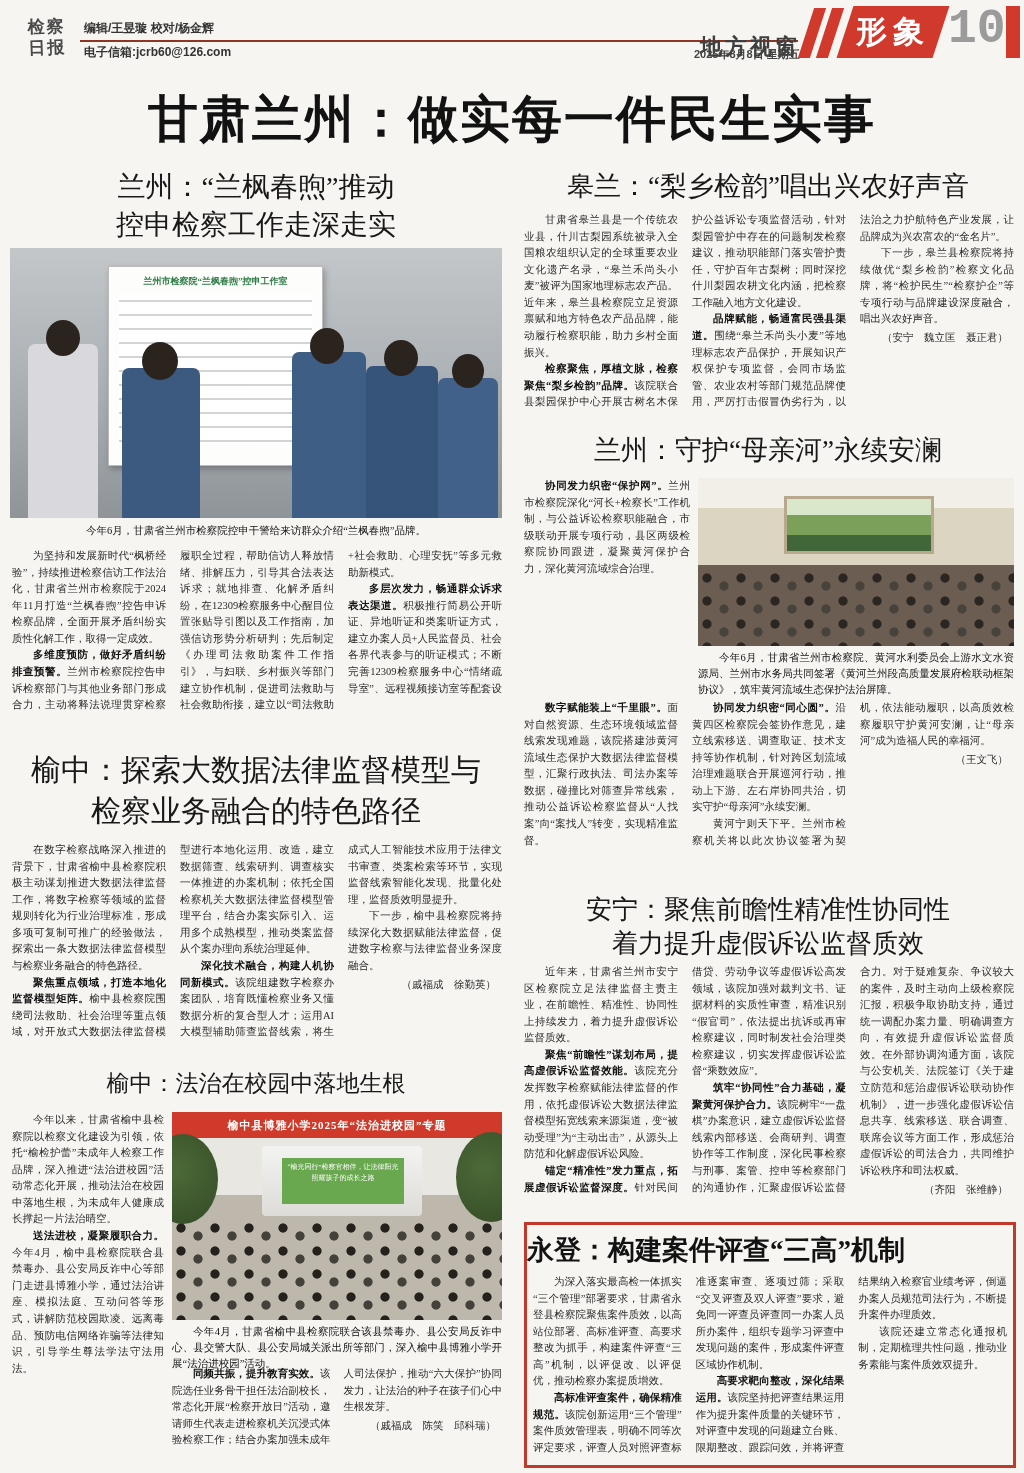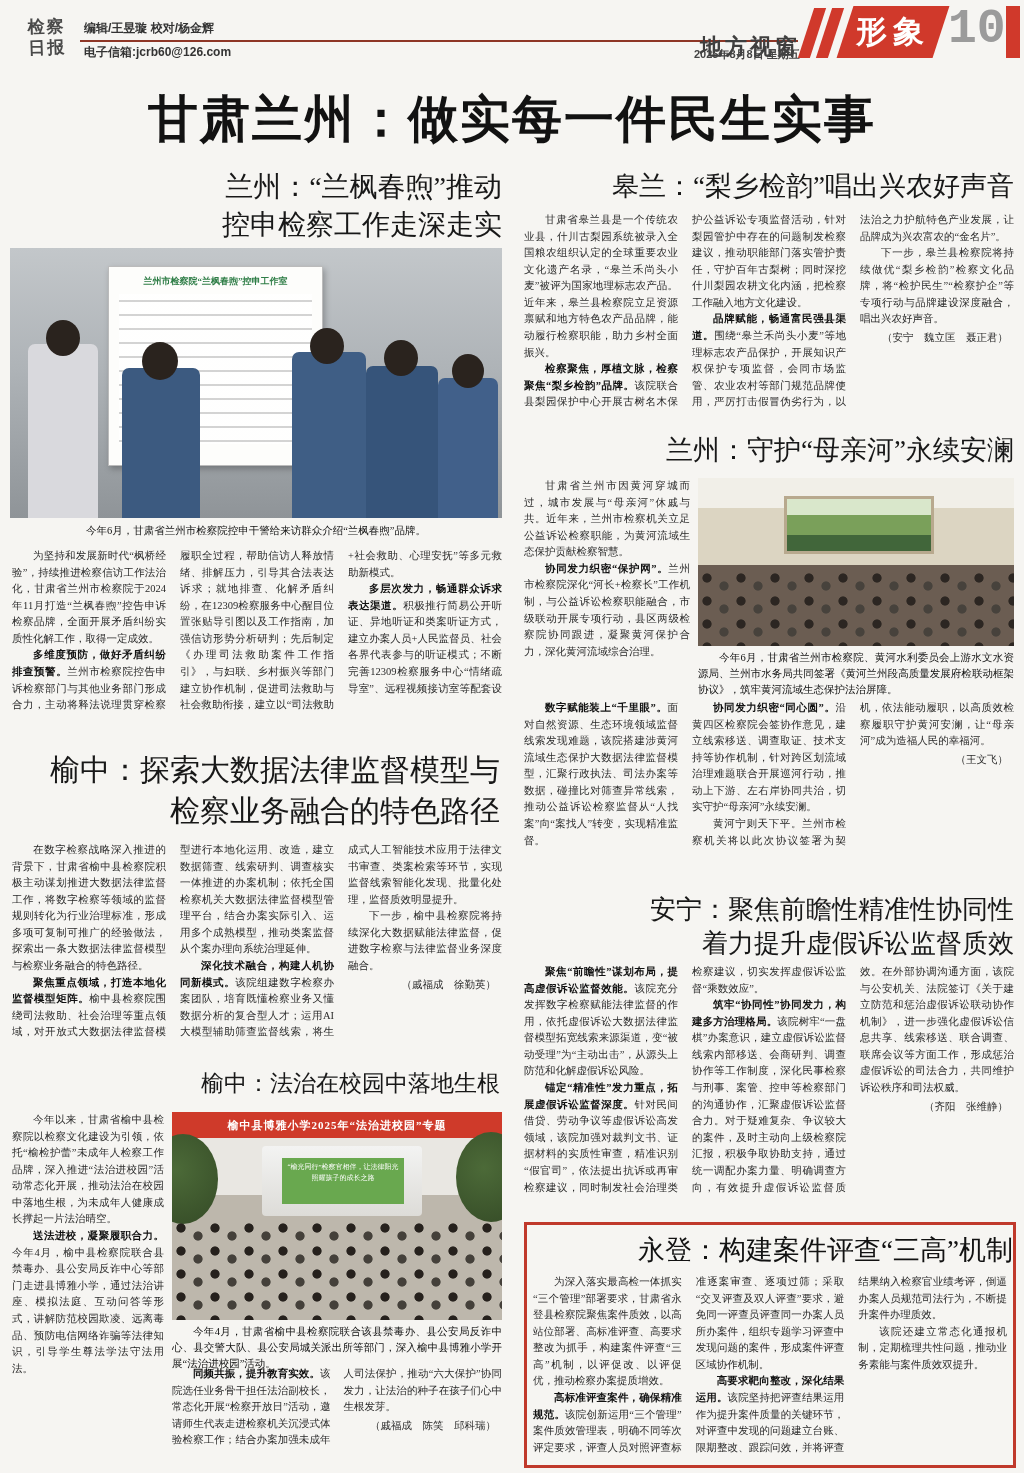--- a/index.html
+++ b/index.html
@@ -23,21 +23,21 @@
                transform:skewX(-18deg); display:flex; align-items:center; justify-content:center; }
   .sec-badge span { transform:skewX(18deg); color:#fff; font-size:31px; font-weight:900;
                     font-family:"Liberation Sans", sans-serif; letter-spacing:6px; }
   .page-num { position:absolute; left:948px; top:2px; font-family:Liberation Mono, monospace;
               font-size:48px; font-weight:900; color:#9b9b9b; }
   .edge-bar { position:absolute; left:1006px; top:6px; width:14px; height:52px; background:#d0392b; }
 
   
   .hl-main { position:absolute; left:0; top:86px; width:1024px; text-align:center;
              font-size:50px; font-weight:900; color:#121212; letter-spacing:2px; }
-  .hl { position:absolute; text-align:right; color:#181818; font-weight:500; }
+  .hl { position:absolute; text-align:center; color:#181818; font-weight:500; }
 
   
   .bt { position:absolute; font-size:10.5px; line-height:1.58; text-align:justify;
         color:#2a2a2a; overflow:hidden; }
   .c3 { column-count:3; column-gap:14px; column-fill:auto; height:100%; }
   .c2 { column-count:2; column-gap:13px; column-fill:auto; height:100%; }
   .bt p { text-indent:2em; }
   .bt b { font-weight:700; color:#111; }
   .byline { text-align:right; padding-right:6px; margin-top:2px; }
   .cap { position:absolute; font-size:10.5px; color:#111; line-height:1.5; }
@@ -75,21 +75,21 @@
             background:linear-gradient(#f3f3f2, #dddcd8); border-radius:4px; }
   .gboard { position:absolute; left:110px; top:46px; width:122px; height:46px; background:#69a84f;
             color:#fff; font-size:7px; line-height:1.5; padding:4px 5px; text-align:center; }
   .dots { background-image:radial-gradient(circle at 9px 8px, #26211d 4.2px, transparent 5px),
                            radial-gradient(circle at 26px 16px, #44403a 4.2px, transparent 5px);
           background-size:34px 23px; }
 
   
   .redbox { position:absolute; left:524px; top:1222px; width:492px; height:246px;
             border:3px solid #c0392b; background:#f6f5f2; }
-  .redbox .hl7 { text-align:right; font-size:27px; font-weight:400; color:#121212; margin-top:7px; }
+  .redbox .hl7 { text-align:left; font-size:27px; font-weight:700; color:#121212; margin-top:7px; }
 </style>
 </head>
 <body>
 
 <div class="page">
 
   <div class="m-logo">检察日报</div>
   <div class="hdr-meta" style="top:20px;">编辑/王昱璇  校对/杨金辉</div>
   <div class="hdr-meta" style="top:44px;">电子信箱:jcrb60@126.com</div>
   <div class="rule-maroon"></div>
@@ -180,21 +180,20 @@
     <p><span>甘肃省皋兰县是一个传统农业县，什川古梨园系统被录入全国粮农组织认定的全球重要农业文化遗产名录，“皋兰禾尚头小麦”被评为国家地理标志农产品。近年来，皋兰县检察院立足资源禀赋和地方特色农产品品牌，能动履行检察职能，助力乡村全面振兴。</span></p>
     <p><b>检察聚焦，厚植文脉，检察聚焦“梨乡检韵”品牌。</b><span>该院联合县梨园保护中心开展古树名木保护公益诉讼专项监督活动，针对梨园管护中存在的问题制发检察建议，推动职能部门落实管护责任，守护百年古梨树；同时深挖什川梨园农耕文化内涵，把检察工作融入地方文化建设。</span></p>
     <p><b>品牌赋能，畅通富民强县渠道。</b><span>围绕“皋兰禾尚头小麦”等地理标志农产品保护，开展知识产权保护专项监督，会同市场监管、农业农村等部门规范品牌使用，严厉打击假冒伪劣行为，以法治之力护航特色产业发展，让品牌成为兴农富农的“金名片”。</span></p>
     <p><span>下一步，皋兰县检察院将持续做优“梨乡检韵”检察文化品牌，将“检护民生”“检察护企”等专项行动与品牌建设深度融合，唱出兴农好声音。</span></p>
     <div class="byline">（安宁　魏立匡　聂正君）</div>
   </div>
 
   <div class="hl" style="left:522px; top:432px; width:492px; font-size:27px;">兰州：守护“母亲河”永续安澜</div>
 
   <div class="bt" style="left:524px; top:478px; width:166px; height:216px;">
-    <p><span>甘肃省兰州市因黄河穿城而过，城市发展与“母亲河”休戚与共。近年来，兰州市检察机关立足公益诉讼检察职能，为黄河流域生态保护贡献检察智慧。</span></p>
     <p><b>协同发力织密“保护网”。</b><span>兰州市检察院深化“河长+检察长”工作机制，与公益诉讼检察职能融合，市级联动开展专项行动，县区两级检察院协同跟进，凝聚黄河保护合力，深化黄河流域综合治理。</span></p>
   </div>
 
   <div class="ph ph3" style="left:698px; top:478px; width:316px; height:168px;">
     <div class="painting"></div>
     <div class="crowd dots" style="top:92px; height:76px; opacity:.9;"></div>
   </div>
 
   <div class="cap just" style="left:698px; top:650px; width:316px;">今年6月，甘肃省兰州市检察院、黄河水利委员会上游水文水资源局、兰州市水务局共同签署《黄河兰州段高质量发展府检联动框架协议》，筑牢黄河流域生态保护法治屏障。</div>
 
@@ -204,23 +203,24 @@
     <p><span>黄河宁则天下平。兰州市检察机关将以此次协议签署为契机，依法能动履职，以高质效检察履职守护黄河安澜，让“母亲河”成为造福人民的幸福河。</span></p>
     <div class="byline">（王文飞）</div>
   </div>
 
   <div class="hl" style="left:522px; top:893px; width:492px; font-size:26px; line-height:1.3;">
     <div>安宁：聚焦前瞻性精准性协同性</div>
     <div>着力提升虚假诉讼监督质效</div>
   </div>
 
   <div class="bt c3" style="left:524px; top:964px; width:490px; height:240px;">
+    <p><span>近年来，甘肃省兰州市安宁区检察院立足法律监督主责主业，在前瞻性、精准性、协同性上持续发力，着力提升虚假诉讼监督质效。</span></p>
     <p><b>聚焦“前瞻性”谋划布局，提高虚假诉讼监督效能。</b><span>该院充分发挥数字检察赋能法律监督的作用，依托虚假诉讼大数据法律监督模型拓宽线索来源渠道，变“被动受理”为“主动出击”，从源头上防范和化解虚假诉讼风险。</span></p>
     <p><b>锚定“精准性”发力重点，拓展虚假诉讼监督深度。</b><span>针对民间借贷、劳动争议等虚假诉讼高发领域，该院加强对裁判文书、证据材料的实质性审查，精准识别“假官司”，依法提出抗诉或再审检察建议，同时制发社会治理类检察建议，切实发挥虚假诉讼监督“乘数效应”。</span></p>
-    <p><b>筑牢“协同性”协同发力，构建多方治理格局。</b><span>该院树牢“一盘棋”办案意识，建立虚假诉讼监督线索内部移送、会商研判、调查协作等工作制度，深化民事检察与刑事、案管、控申等检察部门的沟通协作，汇聚虚假诉讼监督合力。对于疑难复杂、争议较大的案件，及时主动向上级检察院汇报，积极争取协助支持，通过统一调配办案力量、明确调查方向，有效提升虚假诉讼监督质效。在外部协调沟通方面，该院与公安机关、法院签订《关于建立防范和惩治虚假诉讼联动协作机制》，进一步强化虚假诉讼信息共享、线索移送、联合调查、联席会议等方面工作，形成惩治虚假诉讼的司法合力，共同维护诉讼秩序和司法权威。</span></p>
+    <p><b>筑牢“协同性”合力基础，凝聚黄河保护合力。</b><span>该院树牢“一盘棋”办案意识，建立虚假诉讼监督线索内部移送、会商研判、调查协作等工作制度，深化民事检察与刑事、案管、控申等检察部门的沟通协作，汇聚虚假诉讼监督合力。对于疑难复杂、争议较大的案件，及时主动向上级检察院汇报，积极争取协助支持，通过统一调配办案力量、明确调查方向，有效提升虚假诉讼监督质效。在外部协调沟通方面，该院与公安机关、法院签订《关于建立防范和惩治虚假诉讼联动协作机制》，进一步强化虚假诉讼信息共享、线索移送、联合调查、联席会议等方面工作，形成惩治虚假诉讼的司法合力，共同维护诉讼秩序和司法权威。</span></p>
     <div class="byline">（齐阳　张维静）</div>
   </div>
 
   <div class="redbox">
     <div class="hl7">永登：构建案件评查“三高”机制</div>
     <div class="bt c3" style="position:relative; left:0; top:6px; width:474px; height:186px; margin:0 auto;">
       <p><span>为深入落实最高检一体抓实“三个管理”部署要求，甘肃省永登县检察院聚焦案件质效，以高站位部署、高标准评查、高要求整改为抓手，构建案件评查“三高”机制，以评促改、以评促优，推动检察办案提质增效。</span></p>
       <p><b>高标准评查案件，确保精准规范。</b><span>该院创新运用“三个管理”案件质效管理表，明确不同等次评定要求，评查人员对照评查标准逐案审查、逐项过筛；采取“交叉评查及双人评查”要求，避免同一评查员评查同一办案人员所办案件，组织专题学习评查中发现问题的案件，形成案件评查区域协作机制。</span></p>
       <p><b>高要求靶向整改，深化结果运用。</b><span>该院坚持把评查结果运用作为提升案件质量的关键环节，对评查中发现的问题建立台账、限期整改、跟踪问效，并将评查结果纳入检察官业绩考评，倒逼办案人员规范司法行为，不断提升案件办理质效。</span></p>
       <p><span>该院还建立常态化通报机制，定期梳理共性问题，推动业务素能与案件质效双提升。</span></p>

